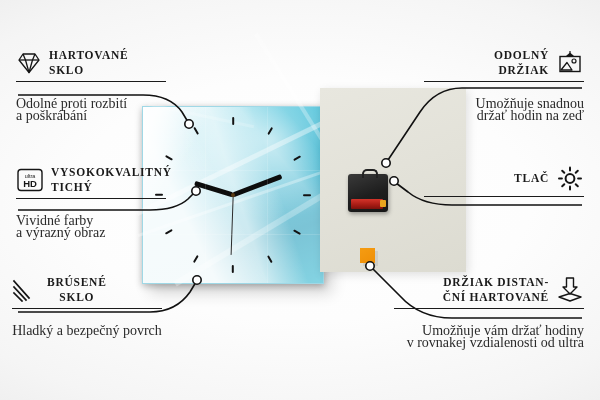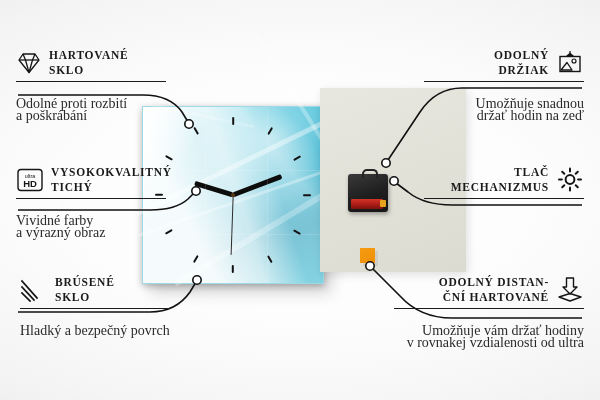--- a/index.html
+++ b/index.html
@@ -175,21 +175,21 @@
         <span class="t-line">TICHÝ</span>
       </div>
     </div>
     <div class="rule"></div>
     <div class="desc">
       <div>Vividné farby</div>
       <div>a výrazný obraz</div>
     </div>
   </div>
 
-  <div class="feat left" style="left:20px;top:275px;width:150px;">
+  <div class="feat left" style="left:12px;top:275px;width:150px;text-align:center;">
     <div class="head">
       <svg class="ico" width="28" height="24" viewBox="0 0 28 24">
         <g stroke="#151515" stroke-width="1.7" stroke-linecap="square">
           <path d="M2,3 L17,20"></path>
             <path d="M2,9 L14,22"></path>
             <path d="M2,15 L10,23"></path>
         </g>
       </svg>
       <div class="titles">
         <span class="t-line">BRÚSENÉ</span>
@@ -220,21 +220,20 @@
     <div class="desc">
       <div>Umožňuje snadnou</div>
       <div>držať hodin na zeď</div>
     </div>
   </div>
 
   <div class="feat right" style="right:16px;top:165px;width:160px;">
     <div class="head">
       <div class="titles">
         <span class="t-line">TLAČ</span>
-        <span class="t-line">MECHANIZMUS</span>
       </div>
       <svg class="ico" width="28" height="27" viewBox="0 0 28 27">
         <g fill="none" stroke="#151515" stroke-width="2" stroke-linecap="round">
           <circle cx="14" cy="13.5" r="4.4"></circle>
           <path d="M14,2.5 L14,5.4"></path>
             <path d="M14,21.6 L14,24.5"></path>
           <path d="M3,13.5 L5.9,13.5"></path>
             <path d="M22.1,13.5 L25,13.5"></path>
           <path d="M6.2,5.7 L8.3,7.8"></path>
             <path d="M19.7,19.2 L21.8,21.3"></path>
@@ -242,21 +241,21 @@
             <path d="M8.3,19.2 L6.2,21.3"></path>
         </g>
       </svg>
     </div>
     <div class="rule"></div>
   </div>
 
   <div class="feat right" style="right:16px;top:275px;width:190px;">
     <div class="head">
       <div class="titles">
-        <span class="t-line">ODOLNÝ DISTAN-</span>
+        <span class="t-line">DRŽIAK DISTAN-</span>
         <span class="t-line">ČNÍ HARTOVANÉ</span>
       </div>
       <svg class="ico" width="28" height="28" viewBox="0 0 28 28">
         <path d="M10.5,2 L17.5,2 L17.5,11 L21,11 L14,18 L7,11 L10.5,11 Z" fill="none" stroke="#151515" stroke-width="1.4" stroke-linejoin="round"></path>
         <path d="M14,17.5 L25,21 L14,25 L3,21 Z" fill="none" stroke="#151515" stroke-width="1.4" stroke-linejoin="round"></path>
       </svg>
     </div>
     <div class="rule"></div>
     <div class="desc">
       <div>Umožňuje vám držať hodiny</div>

